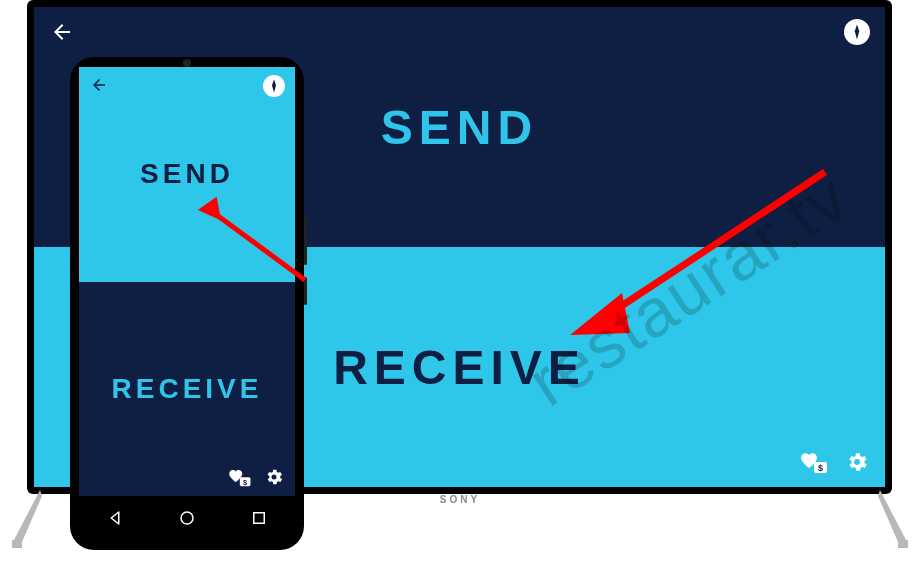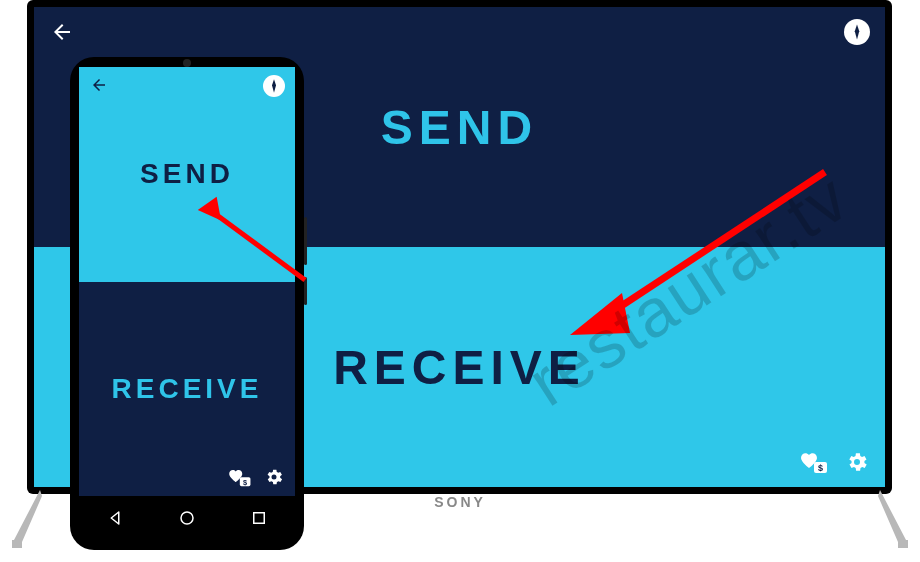--- a/index.html
+++ b/index.html
@@ -72,21 +72,21 @@
     width: 26px; height: 26px;
     display:flex;align-items:center;justify-content:center;
     cursor:pointer;
   }
 
   .tv-logo {
     position:absolute;
     left:50%; transform:translateX(-50%);
     top:494px;
     font-family: Arial, sans-serif;
-    font-size:14px;
+    font-size:10px;
     letter-spacing:3px;
     color:#888;
     font-weight:bold;
   }
 
   .tv-stand {
     position:absolute;
     width:30px;height:58px;
   }
   .tv-stand.left{ left:12px; top:490px;}

